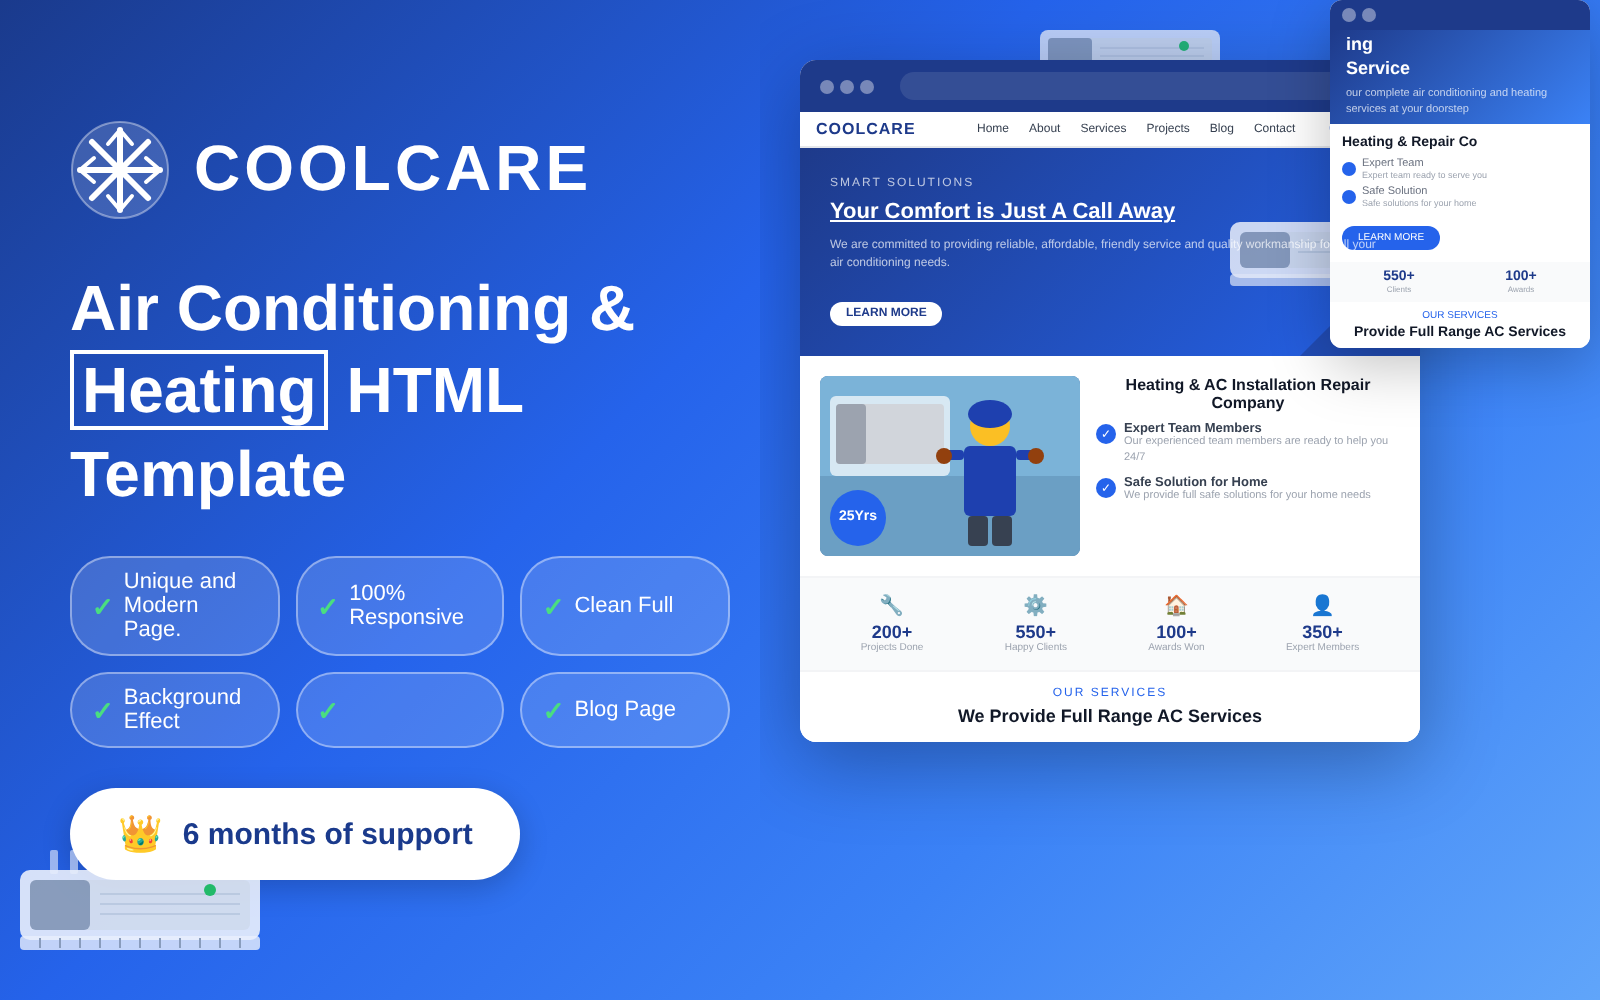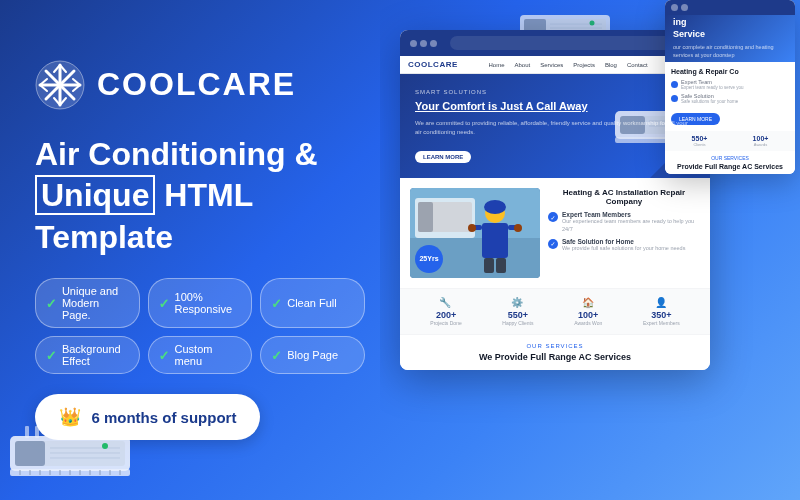--- a/index.html
+++ b/index.html
@@ -568,21 +568,21 @@
       <line x1="5" y1="25" x2="12" y2="19" stroke="white" stroke-width="2" stroke-linecap="round"></line>
       <line x1="5" y1="25" x2="12" y2="31" stroke="white" stroke-width="2" stroke-linecap="round"></line>
       <line x1="45" y1="25" x2="38" y2="19" stroke="white" stroke-width="2" stroke-linecap="round"></line>
       <line x1="45" y1="25" x2="38" y2="31" stroke="white" stroke-width="2" stroke-linecap="round"></line>
     </svg>
     <span class="logo-text">COOLCARE</span>
   </div>
 
   <div class="main-title">
     <span>Air Conditioning &amp;</span><br>
-    <span class="highlight">Unique</span><span> HTML Template</span>
+    <span class="highlight">Heating</span><span> HTML Template</span>
   </div>
 
   <div class="badges-grid">
     <div class="badge">
       <span class="check">✓</span>
       <span>Unique and Modern Page.</span>
     </div>
     <div class="badge">
       <span class="check">✓</span>
       <span>100% Responsive</span>
@@ -590,21 +590,20 @@
     <div class="badge">
       <span class="check">✓</span>
       <span>Clean Full</span>
     </div>
     <div class="badge">
       <span class="check">✓</span>
       <span>Background Effect</span>
     </div>
     <div class="badge">
       <span class="check">✓</span>
-      <span>Custom menu</span>
     </div>
     <div class="badge">
       <span class="check">✓</span>
       <span>Blog Page</span>
     </div>
   </div>
 
   <button class="support-btn">
     <span class="crown">👑</span>
     <span>6 months of support</span>

